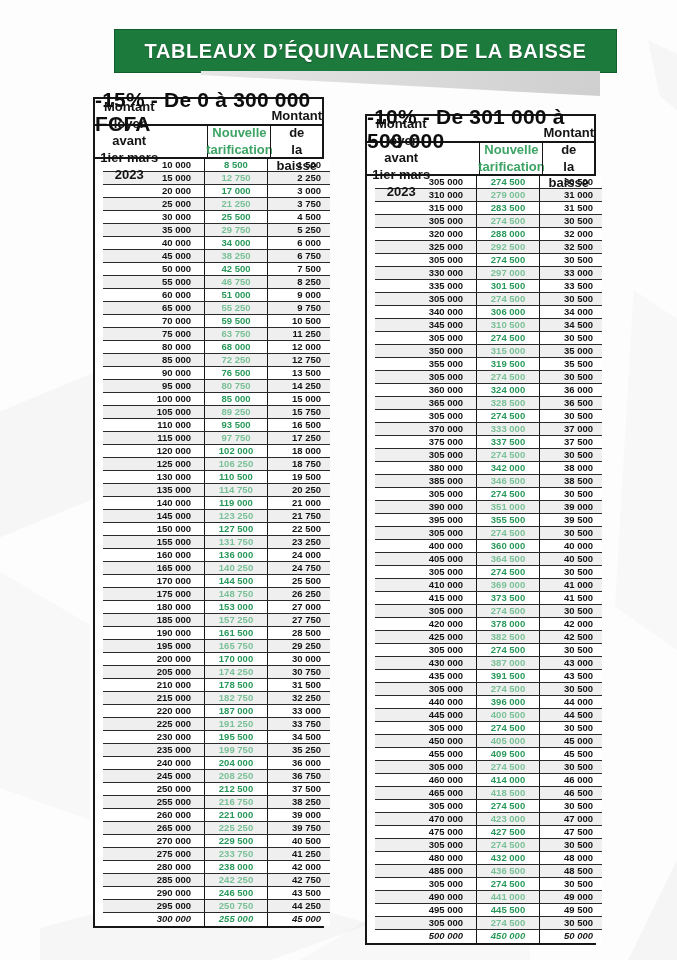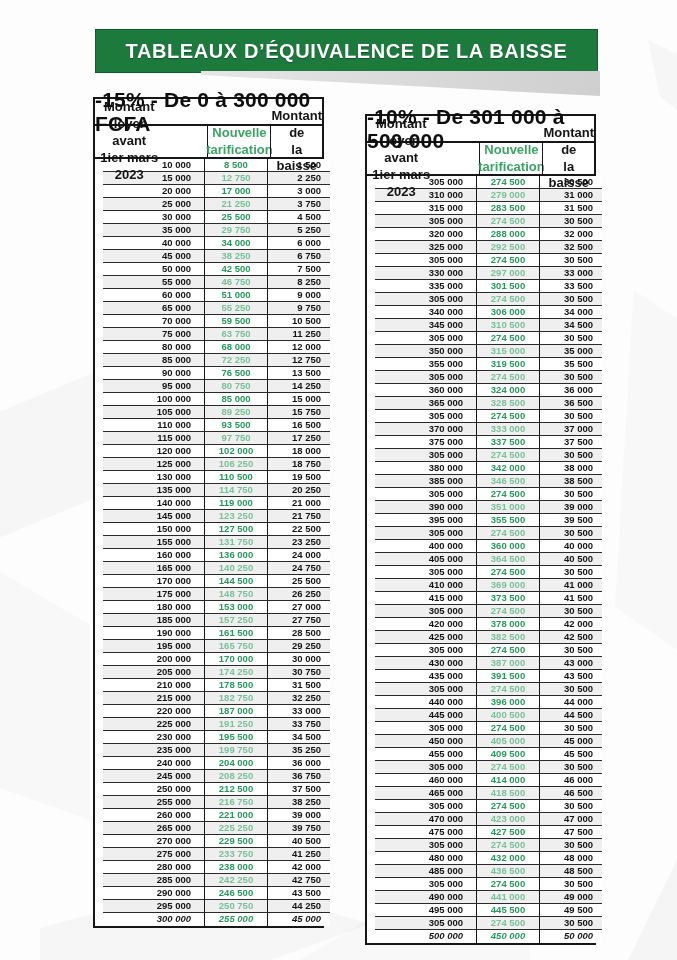--- a/index.html
+++ b/index.html
@@ -21,21 +21,21 @@
   .wm-bottom2 { left:300px; top:905px; width:230px; height:55px;
     background:rgba(120,120,120,0.04); clip-path:polygon(0 100%,40% 0,100% 70%,100% 100%); }
   .wm-right1 { left:615px; top:290px; width:62px; height:360px;
     background:rgba(120,120,120,0.04); clip-path:polygon(30% 0,100% 8%,100% 100%,0 88%); }
   .wm-right2 { left:628px; top:860px; width:49px; height:100px;
     background:rgba(120,120,120,0.06); clip-path:polygon(100% 0,100% 100%,0 100%); }
   .wm-topright { left:648px; top:40px; width:29px; height:70px;
     background:rgba(120,120,120,0.05); clip-path:polygon(0 0,100% 20%,100% 100%,40% 80%); }
 
   .banner {
-    position:absolute; left:95px; top:29px; width:503px; height:44px;
+    position:absolute; left:114px; top:29px; width:503px; height:44px;
     background:#1d7a3d; border:1px solid #155c2d;
     display:flex; align-items:center; justify-content:center;
     color:#ffffff; font-weight:bold; font-size:20px; letter-spacing:0.6px;
     text-shadow:0 1px 1px rgba(0,0,0,0.35);
   }
   .banner-shadow {
     position:absolute; left:201px; top:71px; width:399px; height:25px;
     background:linear-gradient(to right, #e6e6e6, #cfcfcf);
     clip-path:polygon(0 0, 100% 0, 100% 100%, 0 16%);
   }

